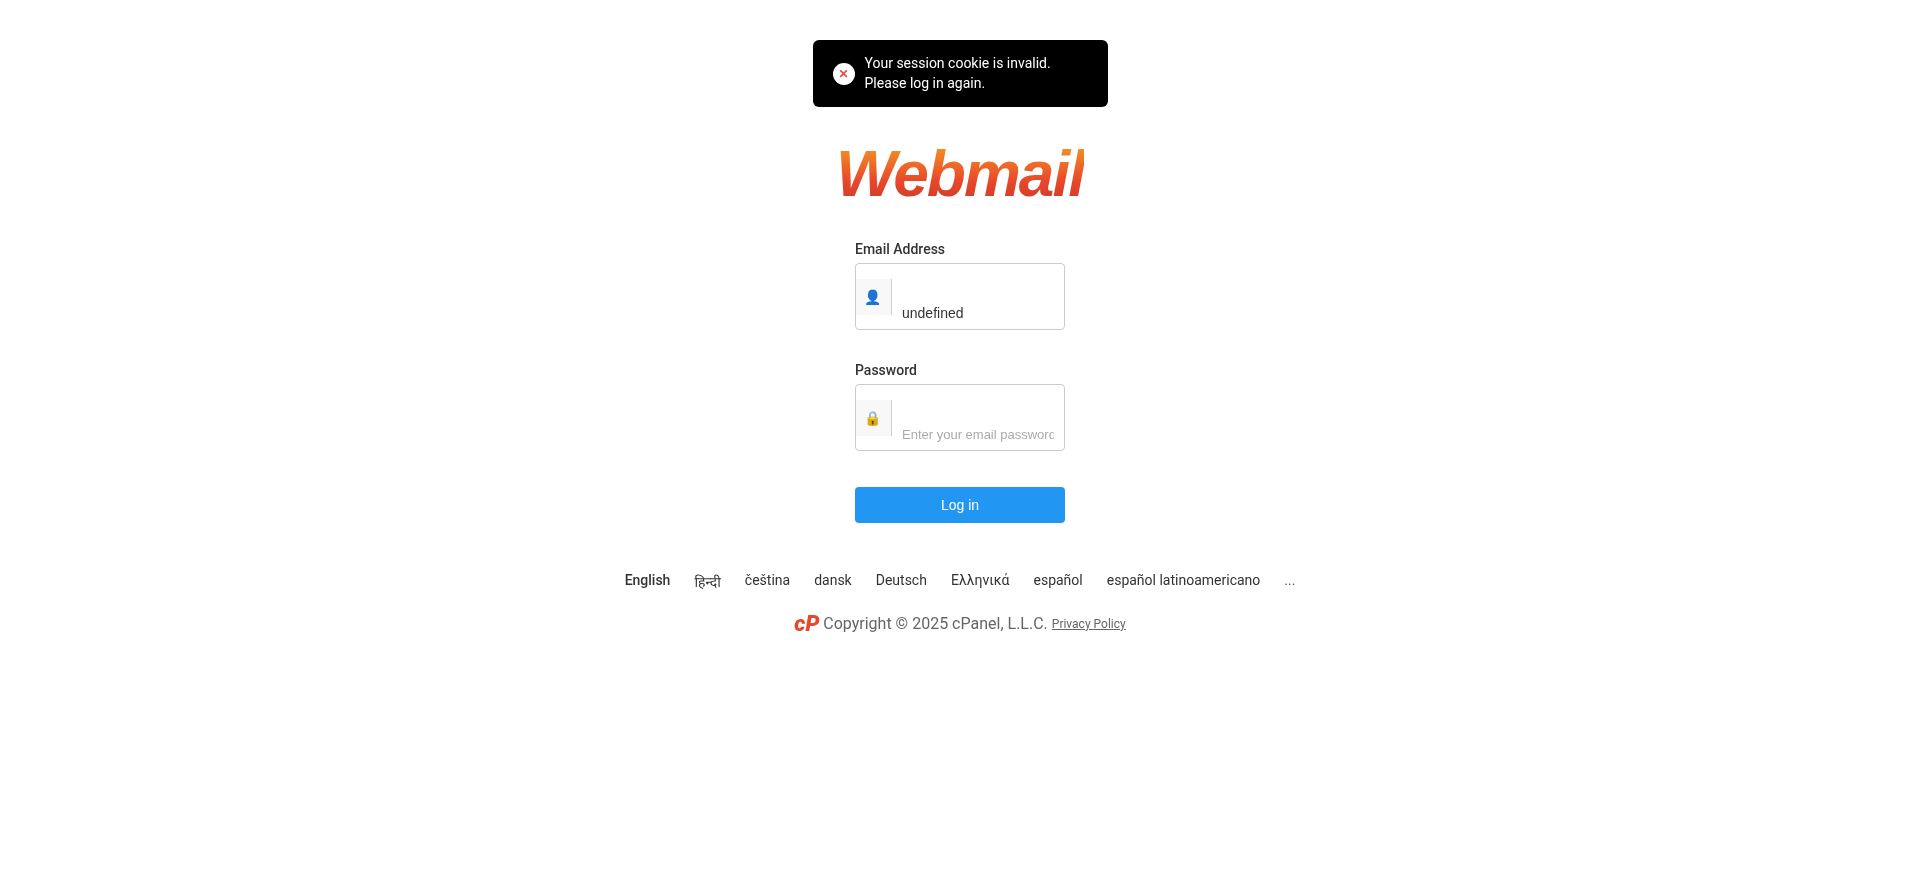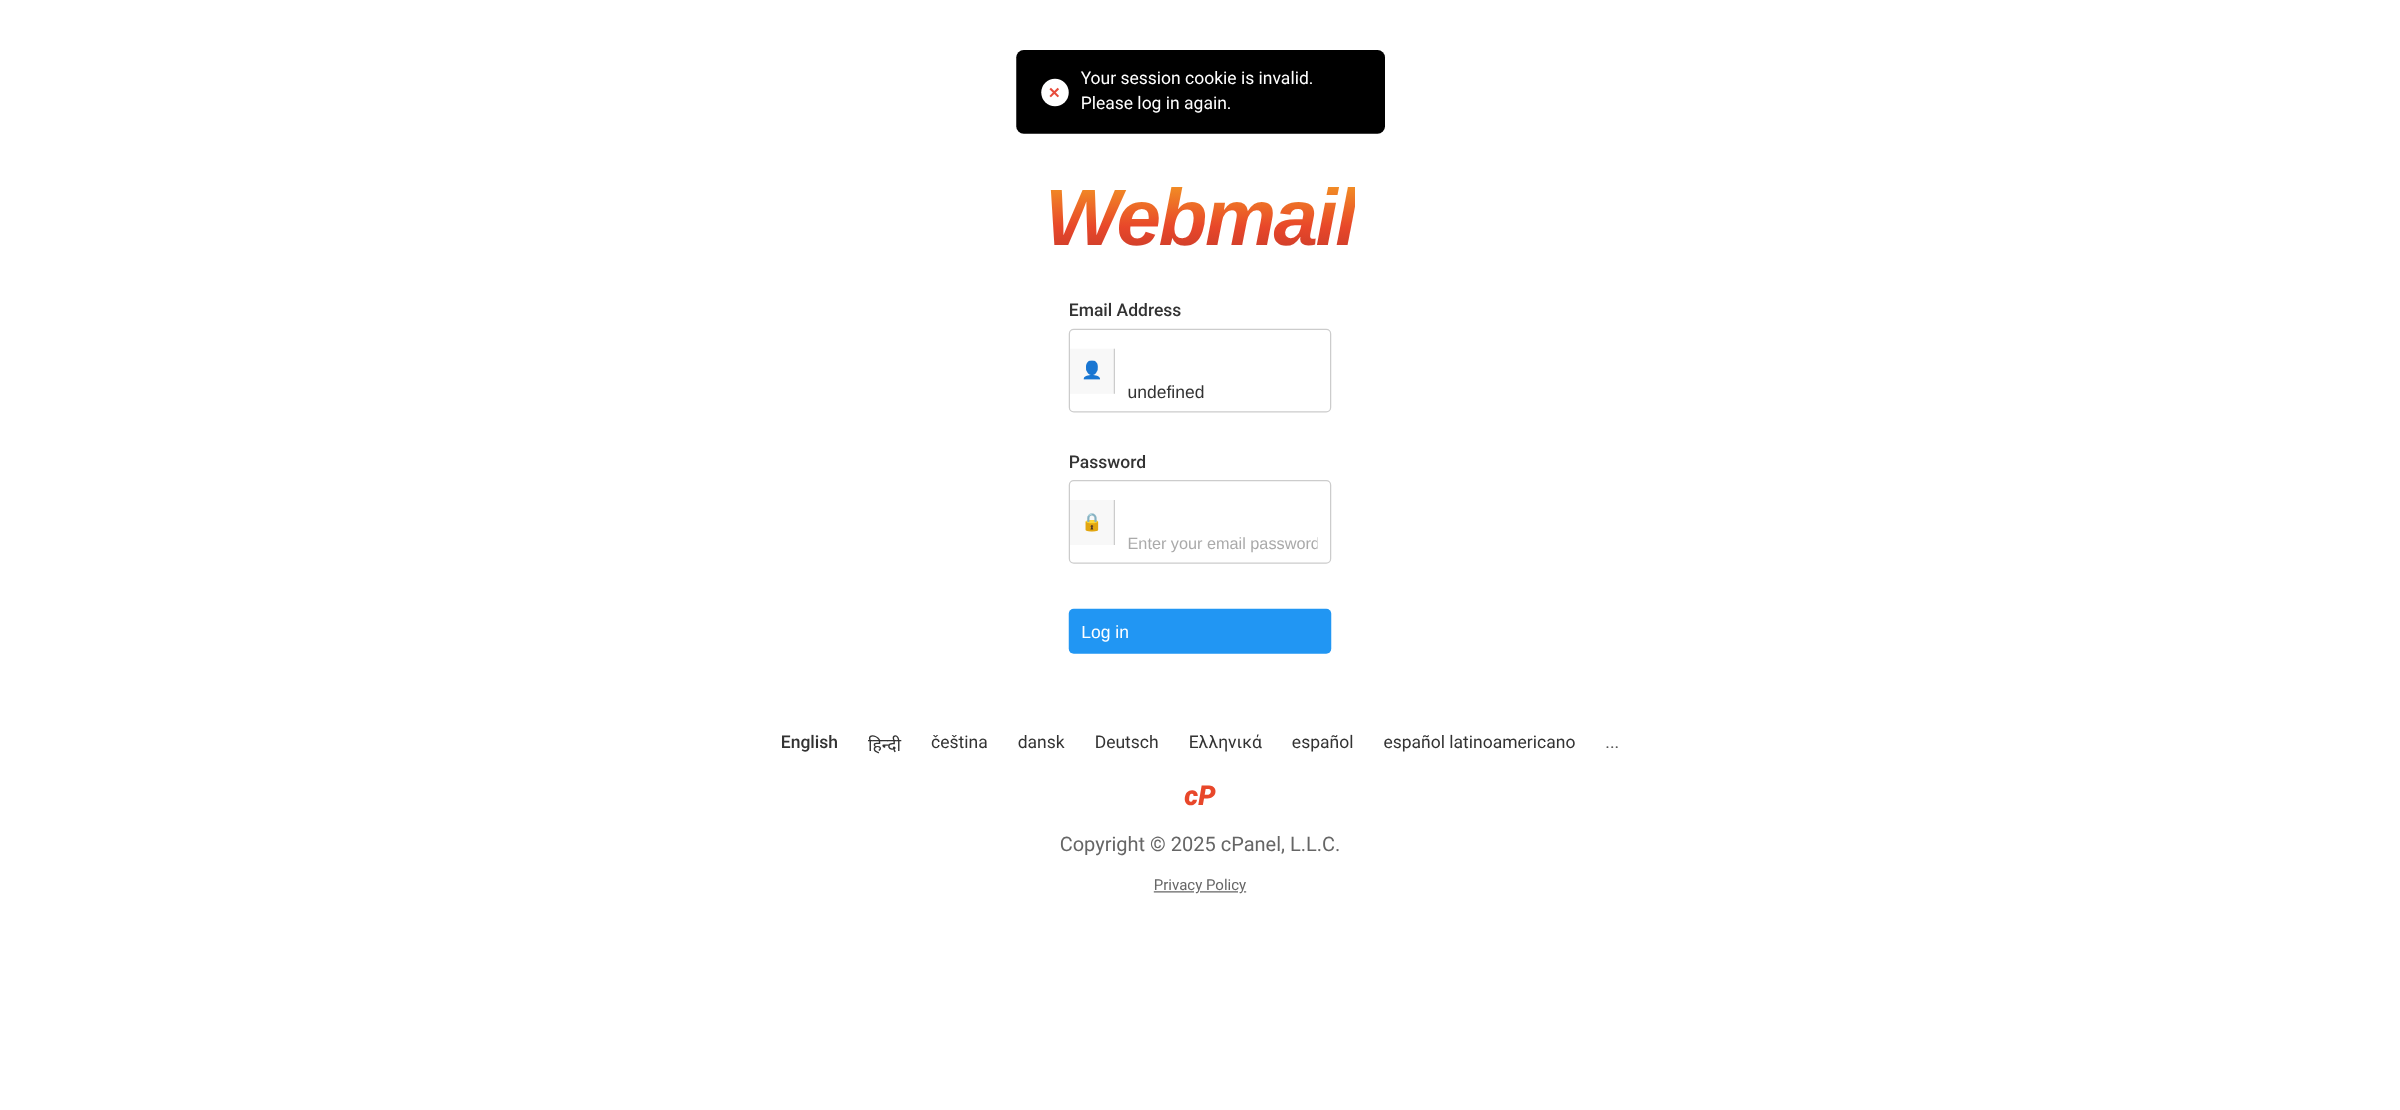--- a/index.html
+++ b/index.html
@@ -142,27 +142,27 @@
     .login-button {
       background-color: #2196F3;
       color: #ffffff;
       border: none;
       border-radius: 4px;
       padding: 10px;
       font-size: 14px;
       font-weight: 500;
       cursor: pointer;
       width: 100%;
-      text-align: left;
+      text-align: center;
       margin-top: 4px;
     }
 
     
     .footer-section {
-      margin-top: 63px;
+      margin-top: 49px;
       display: flex;
       flex-direction: column;
       align-items: center;
       gap: 20px;
     }
 
     .language-links {
       display: flex;
       flex-wrap: wrap;
       justify-content: center;
@@ -184,23 +184,23 @@
 
     .more-languages {
       font-size: 14px;
       color: #555555;
       cursor: pointer;
     }
 
     
     .cpanel-section {
       display: flex;
-      flex-direction: column;
-      align-items: center;
-      gap: 16px;
+      flex-direction: row;
+      align-items: center;
+      gap: 4px;
     }
 
     .cpanel-logo {
       font-size: 22px;
       font-weight: 900;
       color: #e8472a;
       font-style: italic;
     }
 
     .copyright-text {

